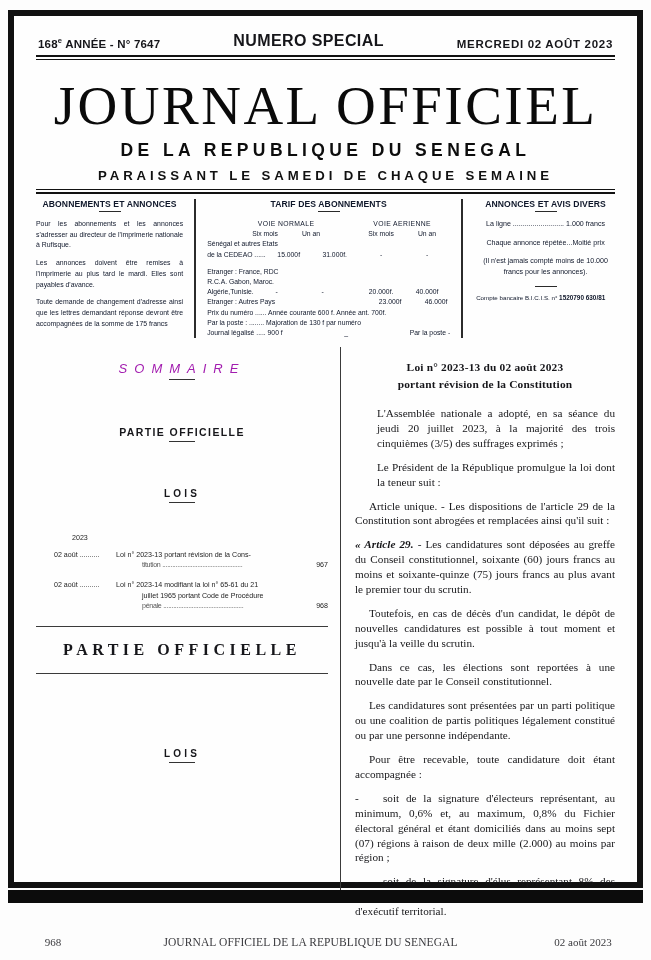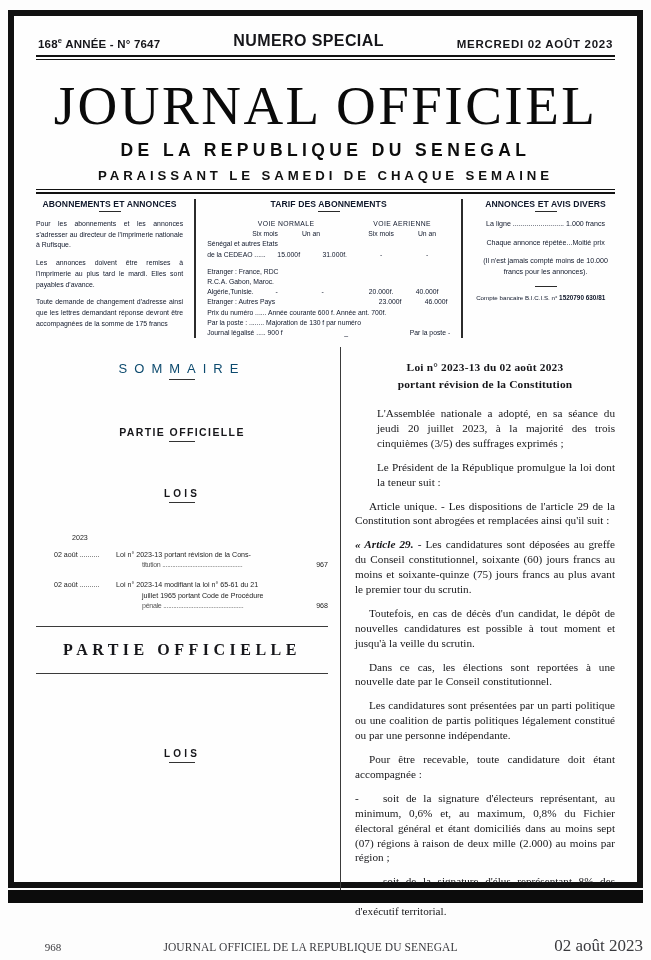--- a/index.html
+++ b/index.html
@@ -220,21 +220,22 @@
     flex: 1;
     position: relative;
   }
 
   .sommaire {
     text-align: center;
     font-family: "Liberation Sans", sans-serif;
     font-size: 13px;
     letter-spacing: 7px;
     margin-top: 14px;
-    color: #0c4a6e;
+    color: #a21caf;
+    font-style: italic;
   }
   .sm-rule {
     width: 26px; height: 0;
     border-top: 1.3px solid #333;
     margin: 3px auto 0 auto;
   }
   .partie-off-1 {
     text-align: center;
     font-family: "Liberation Sans", sans-serif;
     font-weight: bold;
@@ -327,21 +328,21 @@
     left: 8px;
     top: 936px;
     width: 635px;
     display: flex;
     align-items: baseline;
     font-family: "Liberation Serif", serif;
     color: #3a3a3e;
   }
   .ft-page { width: 90px; text-align: center; font-size: 11px; }
   .ft-mid { flex: 1; text-align: center; font-size: 11.5px; letter-spacing: 0.1px; }
-  .ft-date { width: 120px; text-align: right; font-size: 17px; }
+  .ft-date { width: 120px; text-align: center; font-size: 11px; }
 </style>
 </head>
 <body>
 
 <div id="page">
 
   <div class="frame-outer">
     <div class="frame-inner">
       <div class="page-body">
 

